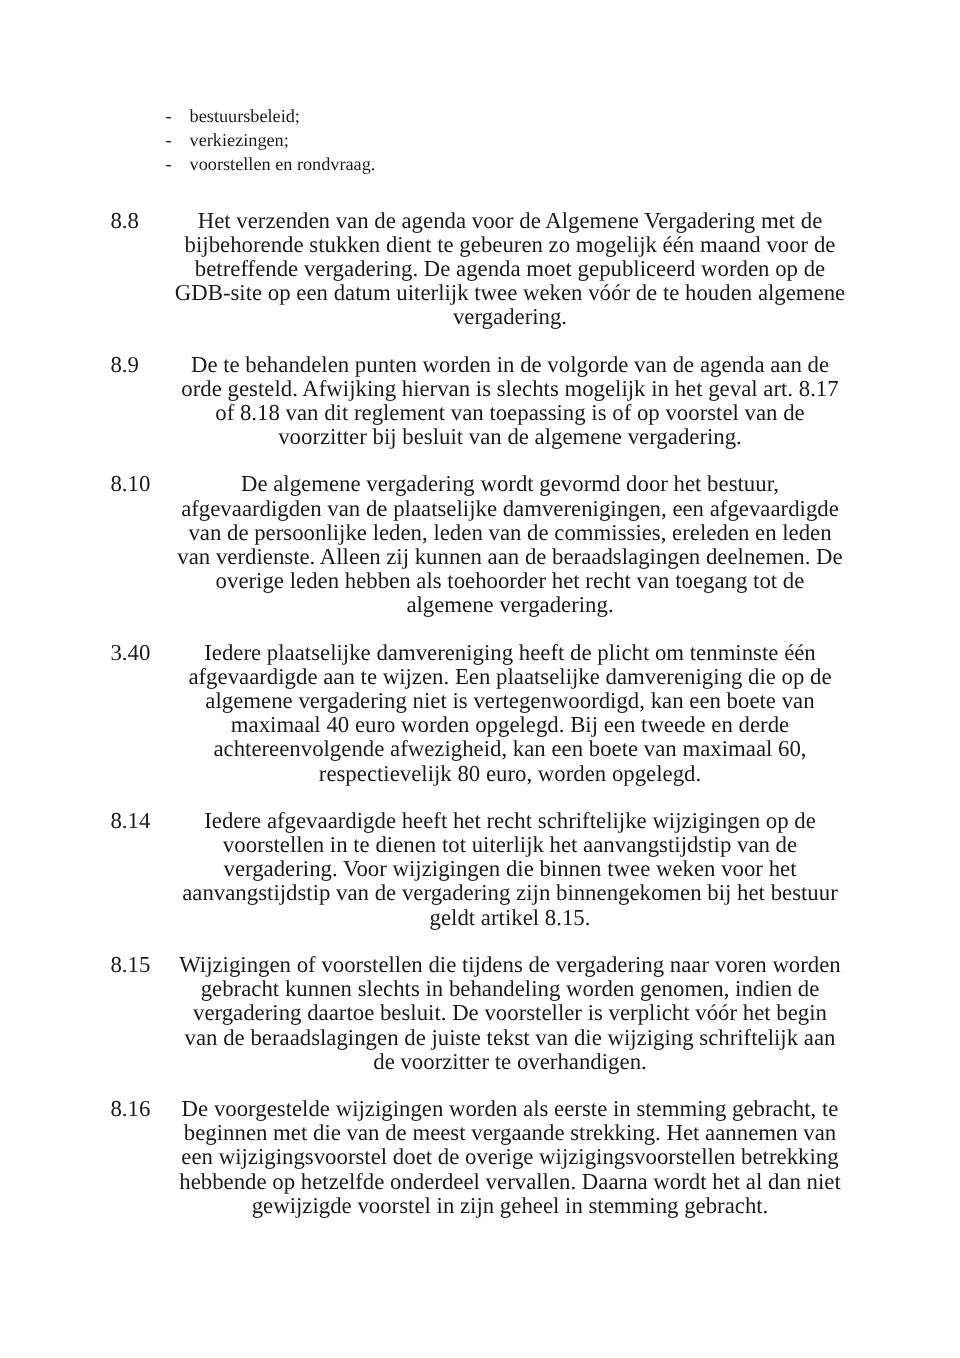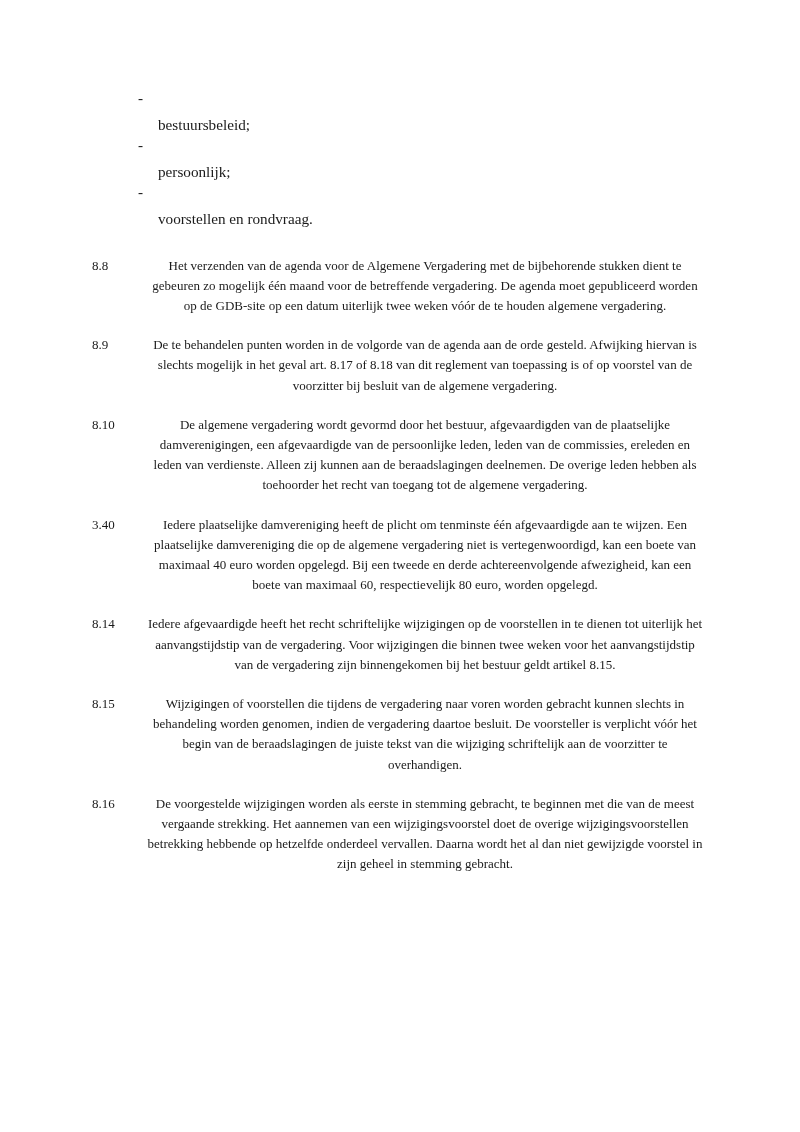--- a/index.html
+++ b/index.html
@@ -40,29 +40,28 @@
     line-height: 20.2px;
     font-size: 15.2px;
   }
   .bullet-dash {
     width: 20px;
     flex: 0 0 20px;
     text-align: left;
   }
   .bullet-text {
     flex: 1 1 auto;
-    margin-top: 27px;
   }
 
   
   .clause {
     display: flex;
     align-items: flex-start;
     margin-bottom: 19px;
-    font-size: 13px;
+    font-size: 19px;
     line-height: 20.2px;
   }
   .clause-number {
     flex: 0 0 53px;
     width: 53px;
     text-align: left;
     white-space: nowrap;
   }
   .clause-body {
     flex: 1 1 auto;
@@ -78,21 +77,21 @@
 <div class="page">
   <div class="doc-body">
 
     <ul class="bullet-list">
       <li class="bullet-item">
         <span class="bullet-dash">-</span>
         <span class="bullet-text">bestuursbeleid;</span>
       </li>
       <li class="bullet-item">
         <span class="bullet-dash">-</span>
-        <span class="bullet-text">persoonlijk;</span>
+        <span class="bullet-text">verkiezingen;</span>
       </li>
       <li class="bullet-item">
         <span class="bullet-dash">-</span>
         <span class="bullet-text">voorstellen en rondvraag.</span>
       </li>
     </ul>
 
     <div class="clause">
       <div class="clause-number">8.8</div>
       <div class="clause-body">

